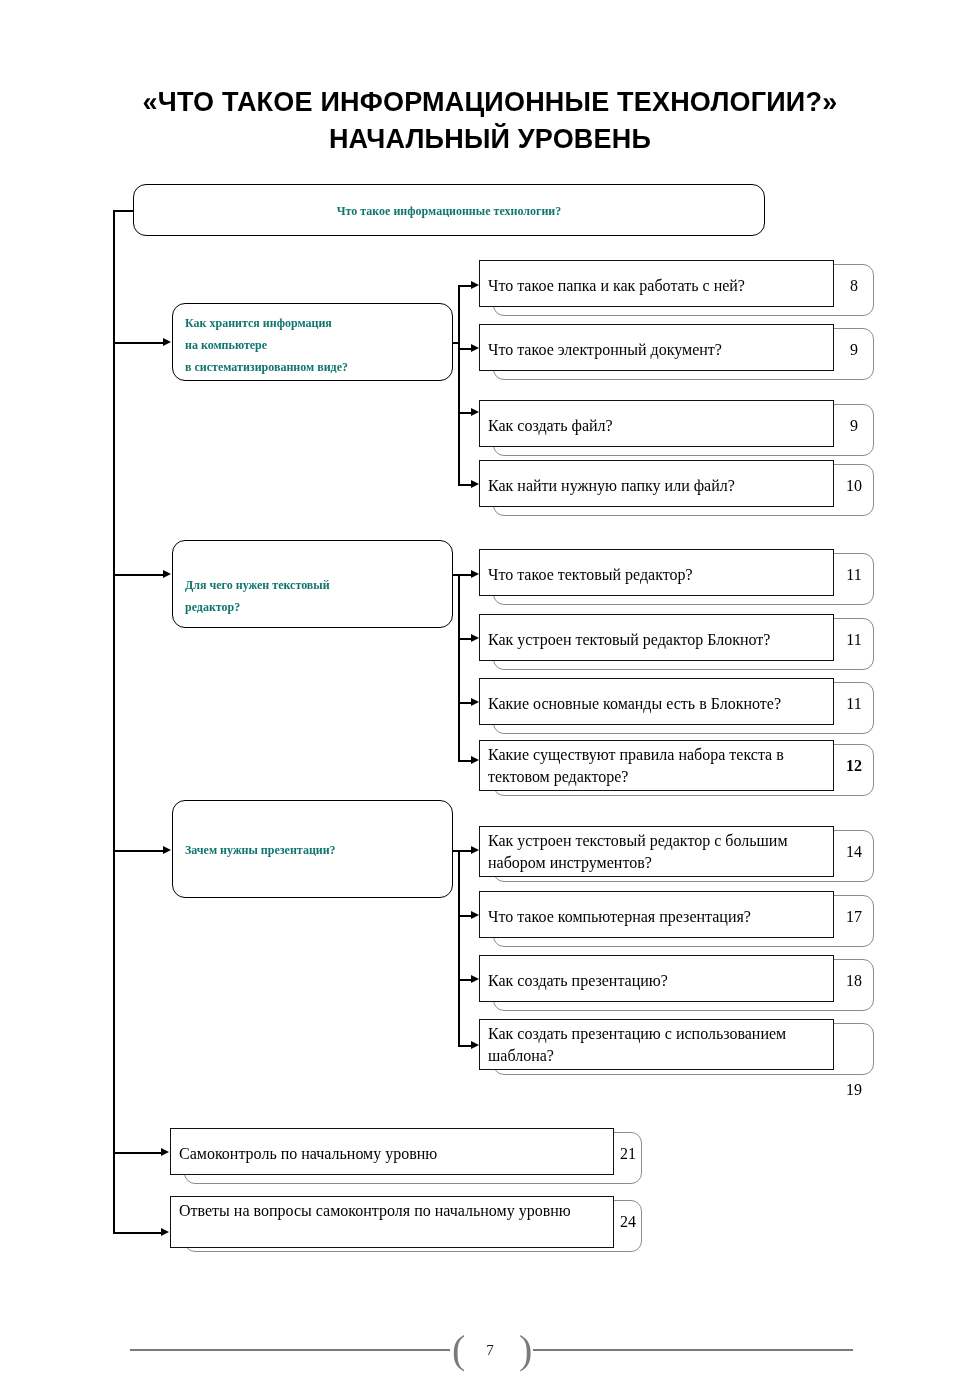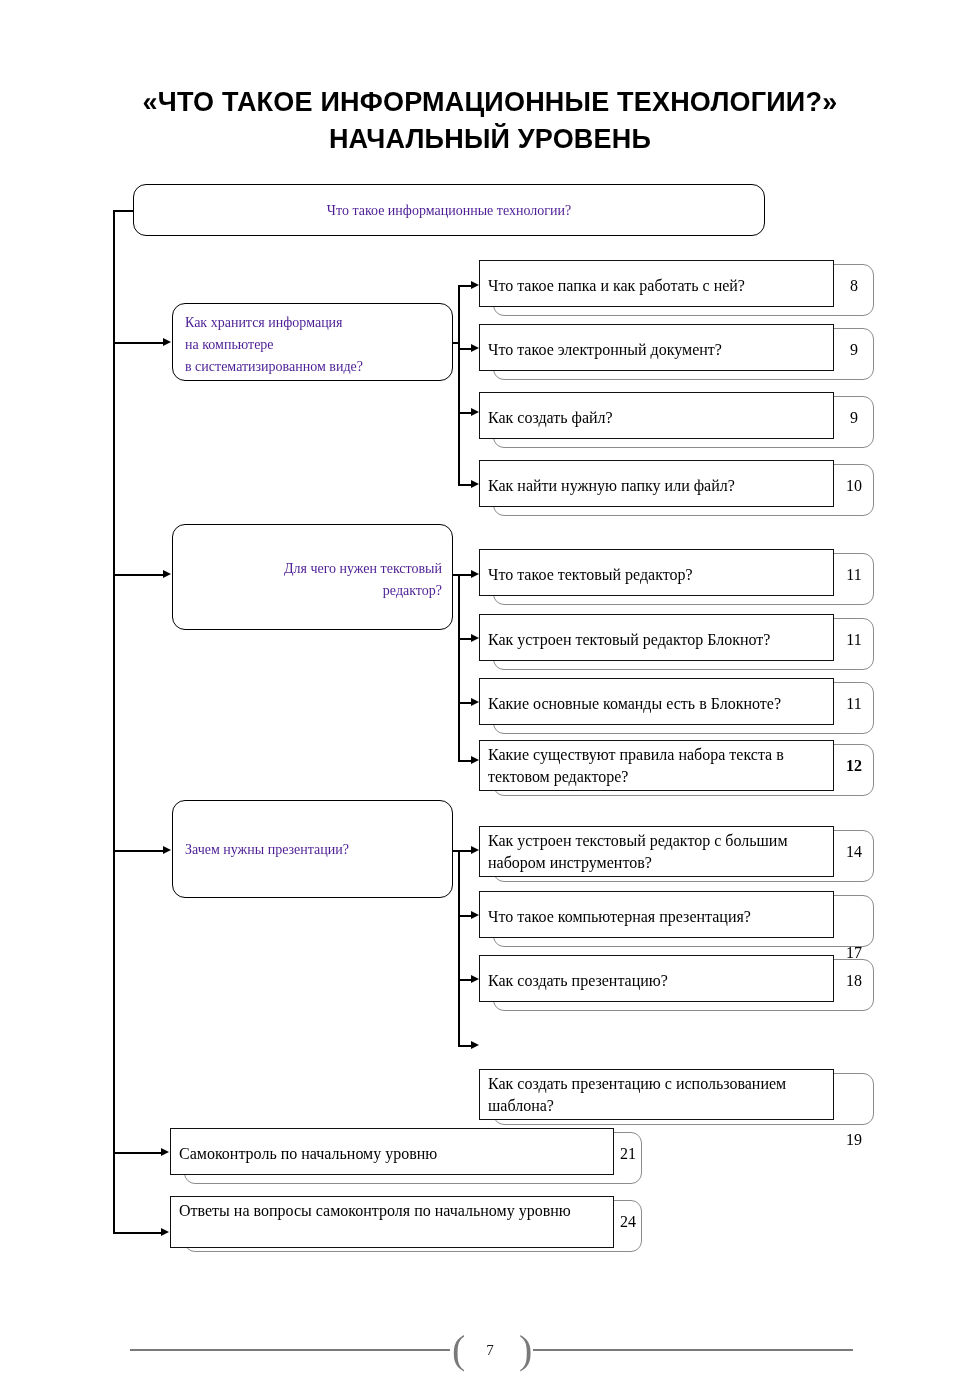--- a/index.html
+++ b/index.html
@@ -41,24 +41,24 @@
     position: absolute;
     left: 3px; top: 4px;
     right: -4px; bottom: -5px;
     border: 1.4px solid #8c8c8c;
     border-radius: 13px;
     z-index: -1;
   }
   .rbox .txt {
     position: absolute;
     left: 12px; right: 10px;
-    font-weight: normal;
-    font-size: 14px;
+    font-weight: bold;
+    font-size: 12px;
     line-height: 22px;
-    color: #4c1d95;
+    color: #0f766e;
   }
   .rbox.center-txt .txt {
     text-align: center;
     left: 0; right: 0;
   }
 
   
   .leaf { position: absolute; }
   .leaf .plate {
     position: absolute;
@@ -186,35 +186,35 @@
     <div class="page" style="left:355px; width:40px;">8</div>
   </div>
 
   <div class="leaf vcenter" style="left:479px; top:324px; width:395px; height:52px;">
     <div class="plate" style="width:381px; height:52px;"></div>
     <div class="rect" style="width:355px; height:47px;"></div>
     <div class="label" style="width:345px;">Что такое электронный документ?</div>
     <div class="page" style="left:355px; width:40px;">9</div>
   </div>
 
-  <div class="leaf vcenter" style="left:479px; top:392px; width:395px; height:52px;">
+  <div class="leaf vcenter" style="left:479px; top:400px; width:395px; height:52px;">
     <div class="plate" style="width:381px; height:52px;"></div>
     <div class="rect" style="width:355px; height:47px;"></div>
     <div class="label" style="width:345px;">Как создать файл?</div>
     <div class="page" style="left:355px; width:40px;">9</div>
   </div>
 
   <div class="leaf vcenter" style="left:479px; top:460px; width:395px; height:52px;padding-left:34px;">
     <div class="plate" style="width:381px; height:52px;"></div>
     <div class="rect" style="width:355px; height:47px;"></div>
     <div class="label" style="width:345px;">Как найти нужную папку или файл?</div>
     <div class="page" style="left:355px; width:40px;">10</div>
   </div>
 
-  <div class="rbox shadowed" style="left:172px; top:524px; width:281px; height:106px;text-align:right;">
+  <div class="rbox shadowed" style="left:172px; top:540px; width:281px; height:88px;">
     <div class="txt" style="top:33px; white-space:pre-line;">Для чего нужен текстовый
 редактор?</div>
   </div>
 
   <div class="hline" style="left:453px; top:574px; width:6px;"></div>
   <div class="vline" style="left:458px; top:574px; height:186px;"></div>
 
   <div class="hline" style="left:458px; top:574px; width:14px;"></div>
   <div class="arrow" style="left:471px; top:570px;"></div>
   <div class="hline" style="left:458px; top:638px; width:14px;"></div>
@@ -272,31 +272,31 @@
     <div class="plate" style="width:381px; height:52px;"></div>
     <div class="rect" style="width:355px; height:51px;"></div>
     <div class="label" style="width:345px; top:4px;">Как устроен текстовый редактор с большим набором инструментов?</div>
     <div class="page" style="left:355px; width:40px; top:26px;">14</div>
   </div>
 
   <div class="leaf vcenter" style="left:479px; top:891px; width:395px; height:52px;">
     <div class="plate" style="width:381px; height:52px;"></div>
     <div class="rect" style="width:355px; height:47px;"></div>
     <div class="label" style="width:345px;">Что такое компьютерная презентация?</div>
-    <div class="page" style="left:355px; width:40px;margin-top:36px;">17</div>
+    <div class="page" style="left:355px; width:40px;">17</div>
   </div>
 
   <div class="leaf vcenter" style="left:479px; top:955px; width:395px; height:52px;">
     <div class="plate" style="width:381px; height:52px;"></div>
     <div class="rect" style="width:355px; height:47px;"></div>
     <div class="label" style="width:345px;">Как создать презентацию?</div>
     <div class="page" style="left:355px; width:40px;">18</div>
   </div>
 
-  <div class="leaf" style="left:479px; top:1069px; width:465px; height:56px;">
+  <div class="leaf" style="left:479px; top:1019px; width:465px; height:56px;">
     <div class="plate" style="width:381px; height:52px;"></div>
     <div class="rect" style="width:355px; height:51px;"></div>
     <div class="label" style="width:345px; top:4px;">Как создать презентацию с использованием шаблона?</div>
     <div class="page" style="left:355px; width:40px; top:26px;margin-top:45px;">19</div>
   </div>
 
   <div class="leaf vcenter" style="left:170px; top:1128px; width:472px; height:52px;">
     <div class="plate" style="width:458px; height:52px;"></div>
     <div class="rect" style="width:444px; height:47px;"></div>
     <div class="label" style="width:430px;">Самоконтроль по начальному уровню</div>

